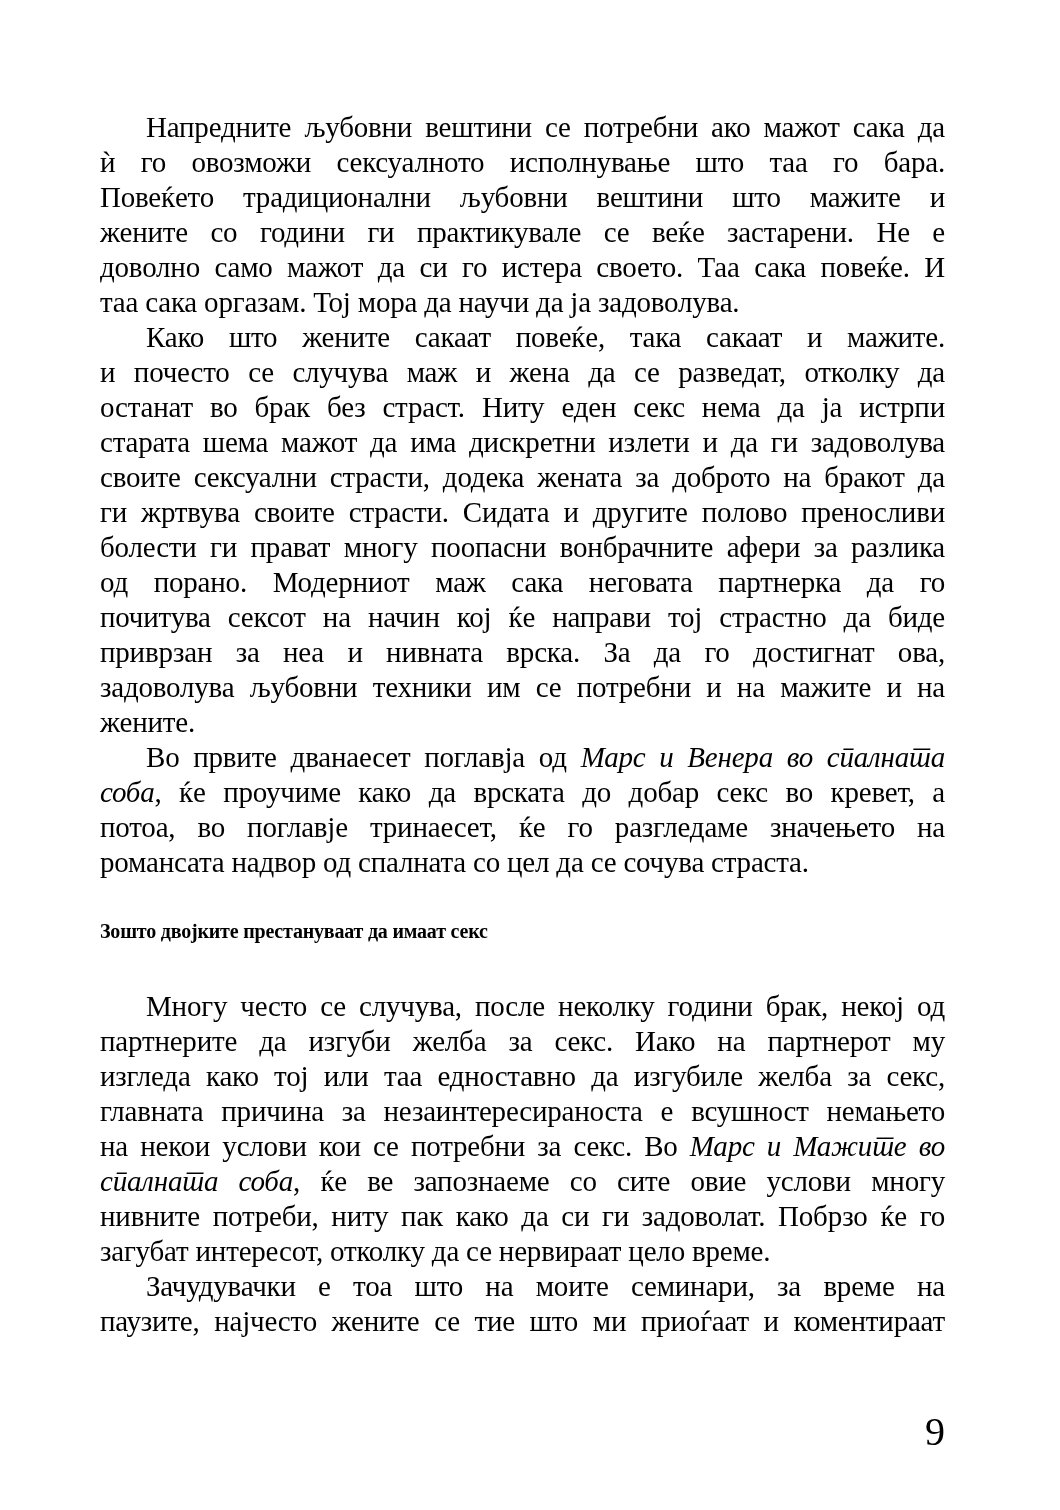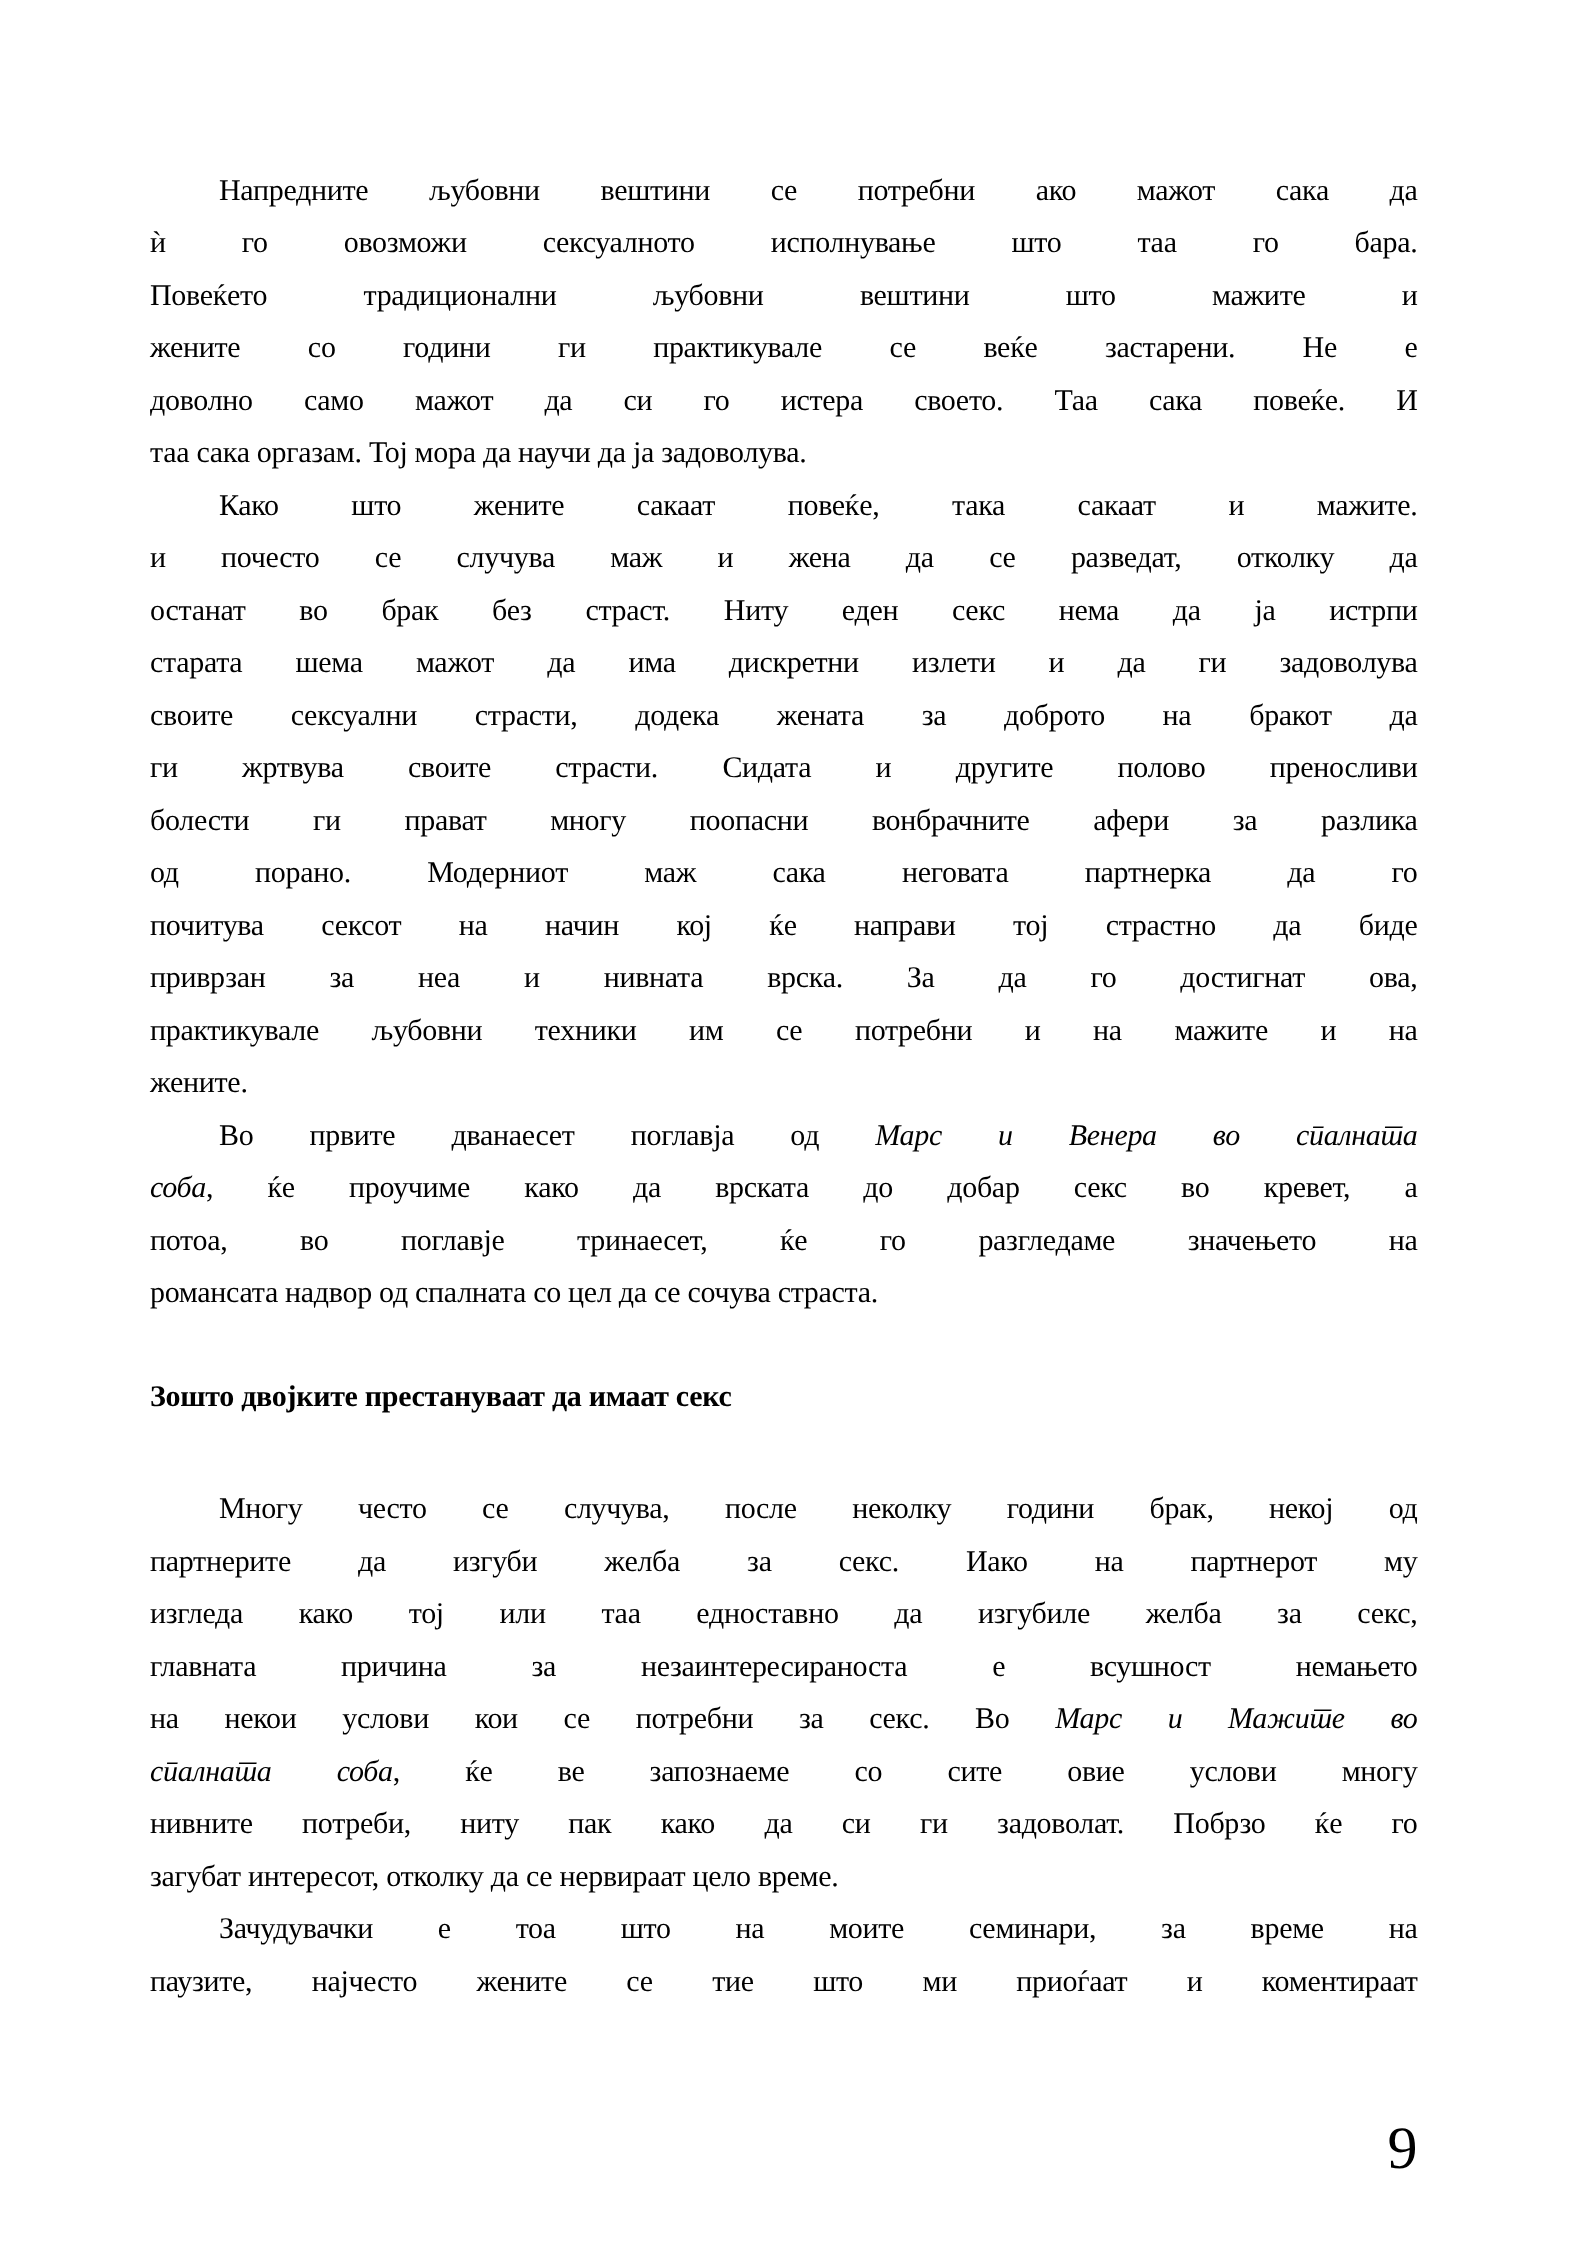--- a/index.html
+++ b/index.html
@@ -17,21 +17,21 @@
     overflow: hidden;
   }
   .text-block {
     position: absolute;
     left: 100px;
     top: 110px;
     width: 845px;
   }
   .paragraph { margin: 0; }
   .line {
-    font-size: 20px;
+    font-size: 29px;
     line-height: 35px;
     text-align: justify;
     text-align-last: justify;
     white-space: normal;
     letter-spacing: -0.2px;
   }
   .line.end { text-align-last: left; }
   .line.indent { text-indent: 46px; }
   .heading {
     font-weight: bold;
@@ -68,21 +68,21 @@
         <div class="line indent"><span>Како што жените сакаат повеќе, така сакаат и мажите.</span></div>
         <div class="line"><span>и почесто се случува маж и жена да се разведат, отколку да</span></div>
         <div class="line"><span>останат во брак без страст. Ниту еден секс нема да ја истрпи</span></div>
         <div class="line"><span>старата шема мажот да има дискретни излети и да ги задоволува</span></div>
         <div class="line"><span>своите сексуални страсти, додека жената за доброто на бракот да</span></div>
         <div class="line"><span>ги жртвува своите страсти. Сидата и другите полово преносливи</span></div>
         <div class="line"><span>болести ги прават многу поопасни вонбрачните афери за разлика</span></div>
         <div class="line"><span>од порано. Модерниот маж сака неговата партнерка да го</span></div>
         <div class="line"><span>почитува сексот на начин кој ќе направи тој страстно да биде</span></div>
         <div class="line"><span>приврзан за неа и нивната врска. За да го достигнат ова,</span></div>
-        <div class="line"><span>практикувале љубовни техники им се потребни и на мажите и на</span></div>
+        <div class="line"><span>задоволува љубовни техники им се потребни и на мажите и на</span></div>
         <div class="line end"><span>жените.</span></div>
       </div>
       <div class="paragraph">
         <div class="line indent"><span>Во првите дванаесет поглавја од </span><em>Марс и Венера во спалната</em></div>
         <div class="line"><em>соба</em><span>, ќе проучиме како да врската до добар секс во кревет, а</span></div>
         <div class="line"><span>потоа, во поглавје тринаесет, ќе го разгледаме значењето на</span></div>
         <div class="line end"><span>романсата надвор од спалната со цел да се сочува страста.</span></div>
       </div>
       <div class="heading">Зошто двојките престануваат да имаат секс</div>
       <div class="paragraph">

